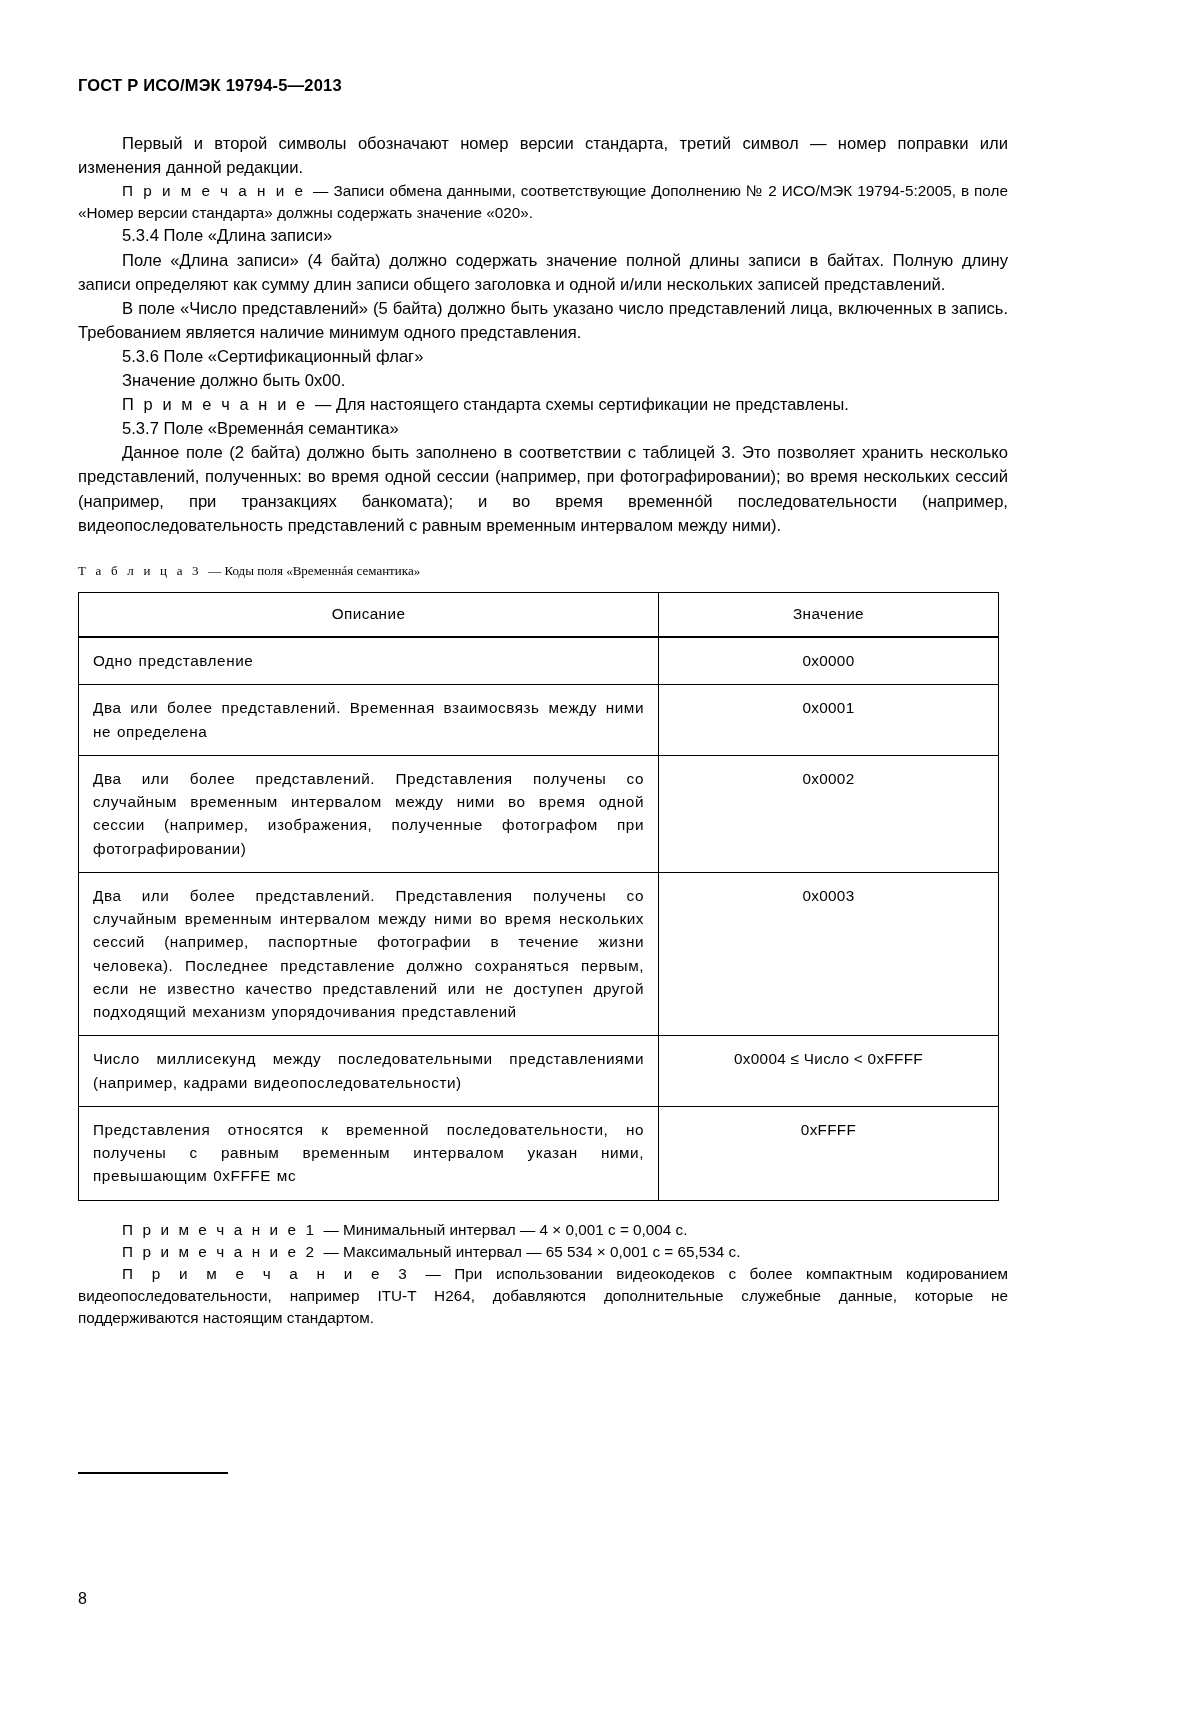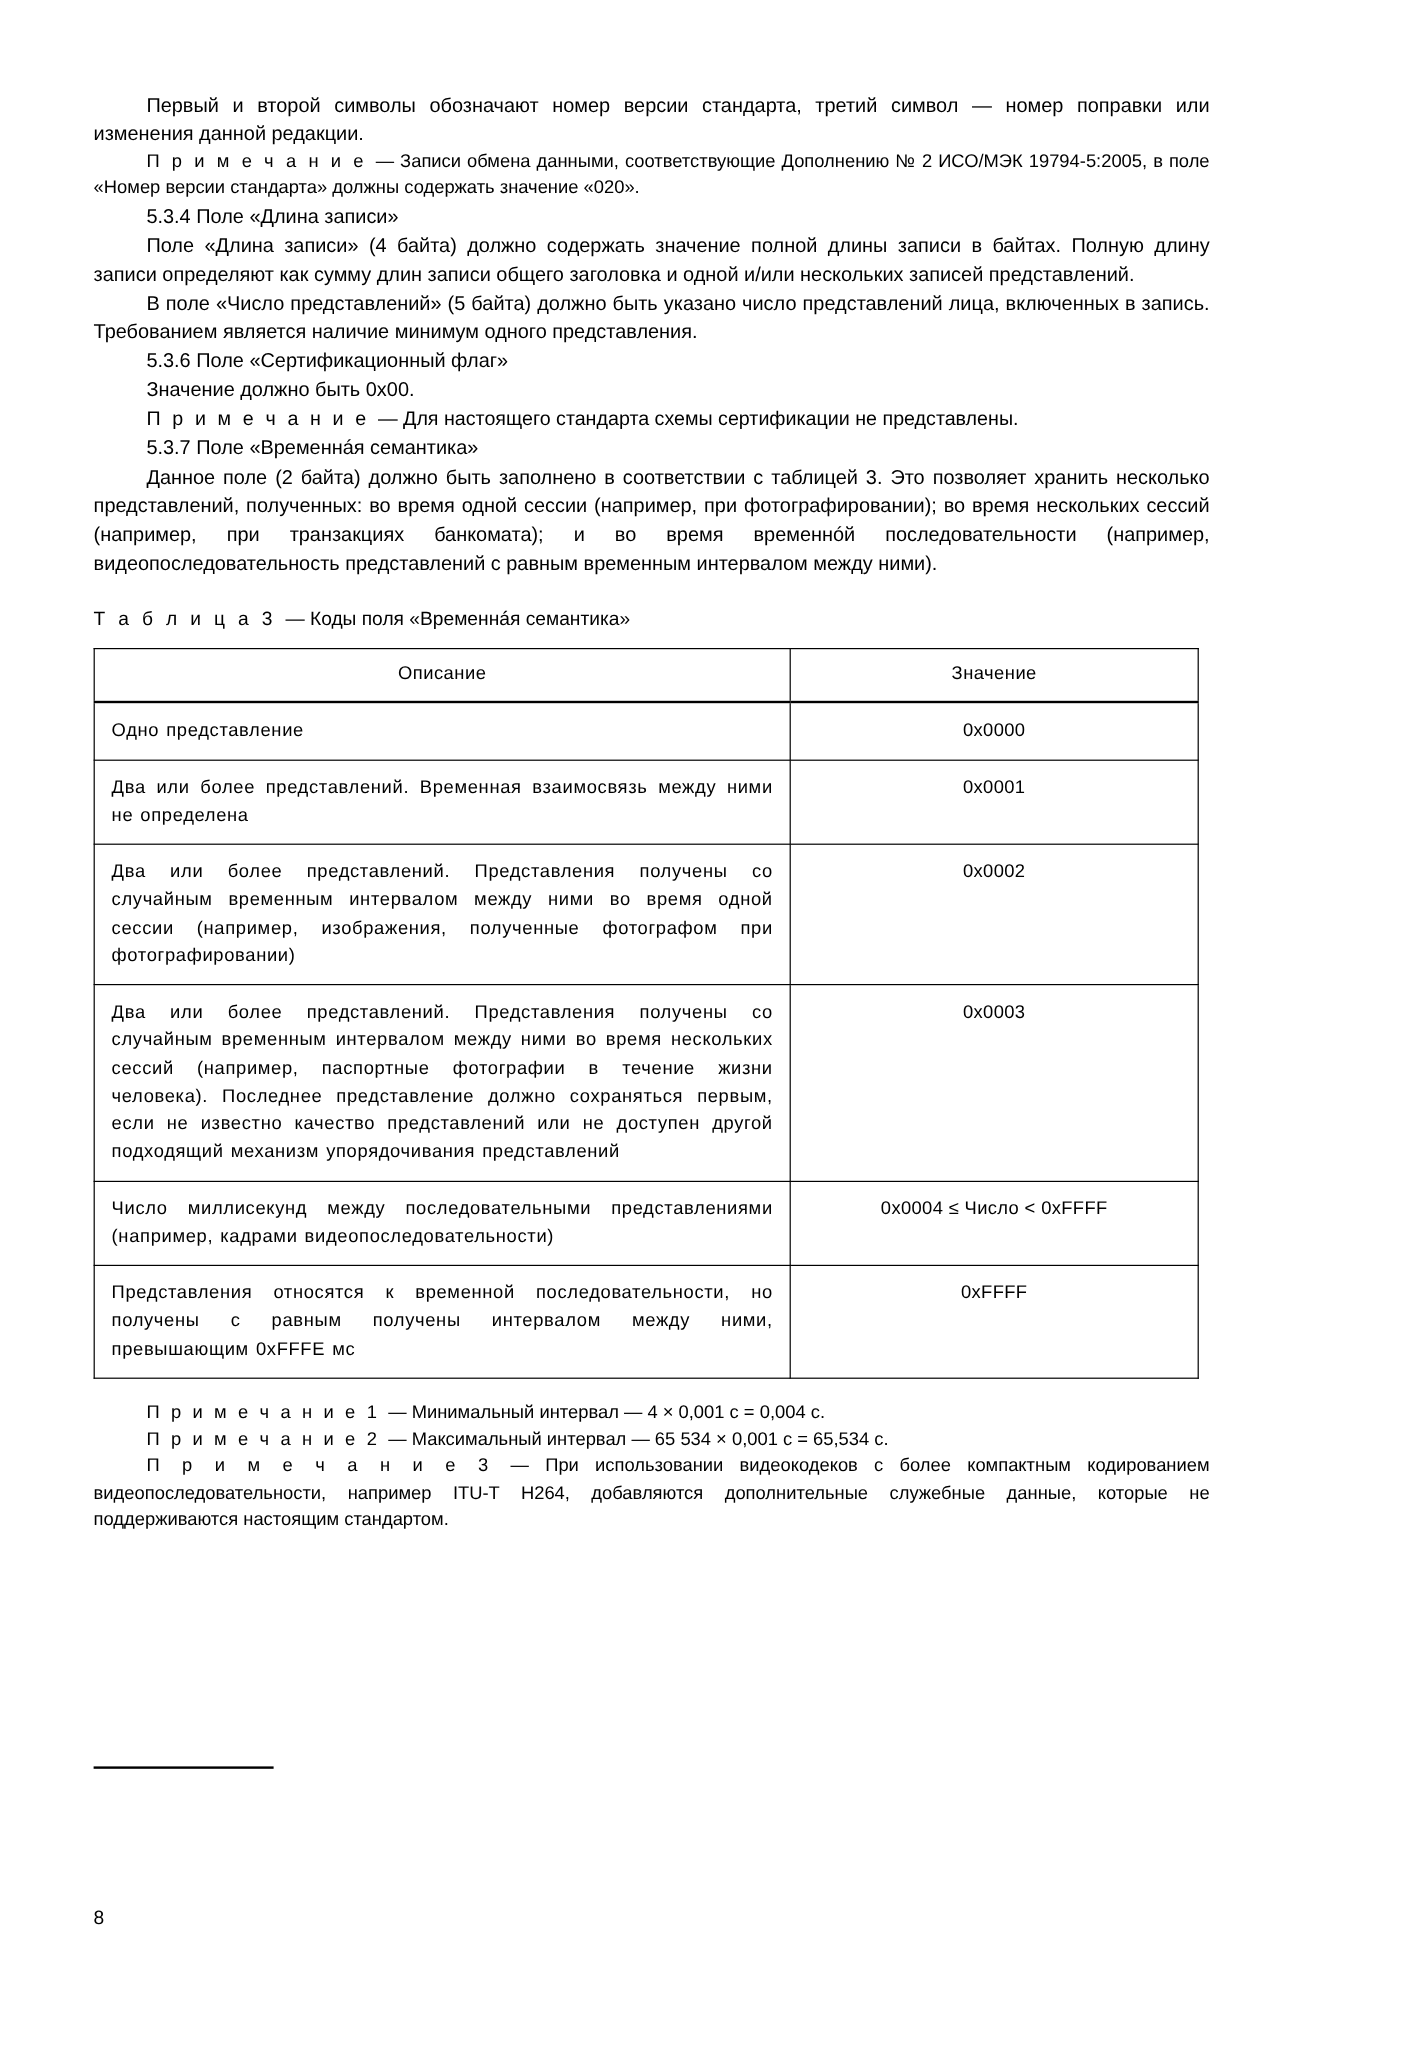--- a/index.html
+++ b/index.html
@@ -66,23 +66,24 @@
   .note-body {
     font-size: 16.4px;
     line-height: 1.45;
     text-align: left;
     text-indent: 44px;
     margin: 0;
   }
 
   
   .tbl-caption {
-    font-size: 16px;
+    font-size: 13px;
     margin: 0 0 12px 0;
     line-height: 1.4;
+    font-family: Liberation Serif, serif;
   }
   .tbl-caption .lbl {
     letter-spacing: 3.2px;
   }
 
   
   table.codes {
     border-collapse: collapse;
     width: 920px;
     table-layout: fixed;
@@ -166,20 +167,21 @@
     font-size: 16px;
   }
 </style>
 </head>
 <body>
 
 <div class="page">
 
   <div class="content">
 
+    <div class="doc-header">ГОСТ Р ИСО/МЭК 19794-5—2013</div>
 
     <p class="para indent">Первый и второй символы обозначают номер версии стандарта, третий символ — номер поправки или изменения данной редакции.</p>
 
 
     <p class="note gap-md">
       <span class="note-lbl">П р и м е ч а н и е </span><span>— Записи обмена данными, соответствующие Дополнению № 2 ИСО/МЭК 19794-5:2005, в поле «Номер версии стандарта» должны содержать значение «020».</span>
     </p>
 
     <p class="para indent gap-md">5.3.4 Поле «Длина записи»</p>
 
@@ -232,21 +234,21 @@
           </tr>
           <tr>
             <td class="desc">Два или более представлений. Представления получены со случайным временным интервалом между ними во время нескольких сессий (например, паспортные фотографии в течение жизни человека). Последнее представление должно сохраняться первым, если не известно качество представлений или не доступен другой подходящий механизм упорядочивания представлений</td>
             <td class="val">0x0003</td>
           </tr>
           <tr>
             <td class="desc">Число миллисекунд между последовательными представлениями (например, кадрами видеопоследовательности)</td>
             <td class="val">0x0004 ≤ Число &lt; 0xFFFF</td>
           </tr>
           <tr>
-            <td class="desc">Представления относятся к временной последовательности, но получены с равным получены интервалом между ними, превышающим 0xFFFE мс</td>
+            <td class="desc">Представления относятся к временной последовательности, но получены с равным временным интервалом указан ними, превышающим 0xFFFE мс</td>
             <td class="val">0xFFFF</td>
           </tr>
         </tbody>
       </table>
 
       <div class="tbl-notes">
         <p class="tbl-note">
           <span class="lbl">П р и м е ч а н и е  1 </span><span>— Минимальный интервал — 4 × 0,001 с = 0,004 с.</span>
         </p>
         <p class="tbl-note">

